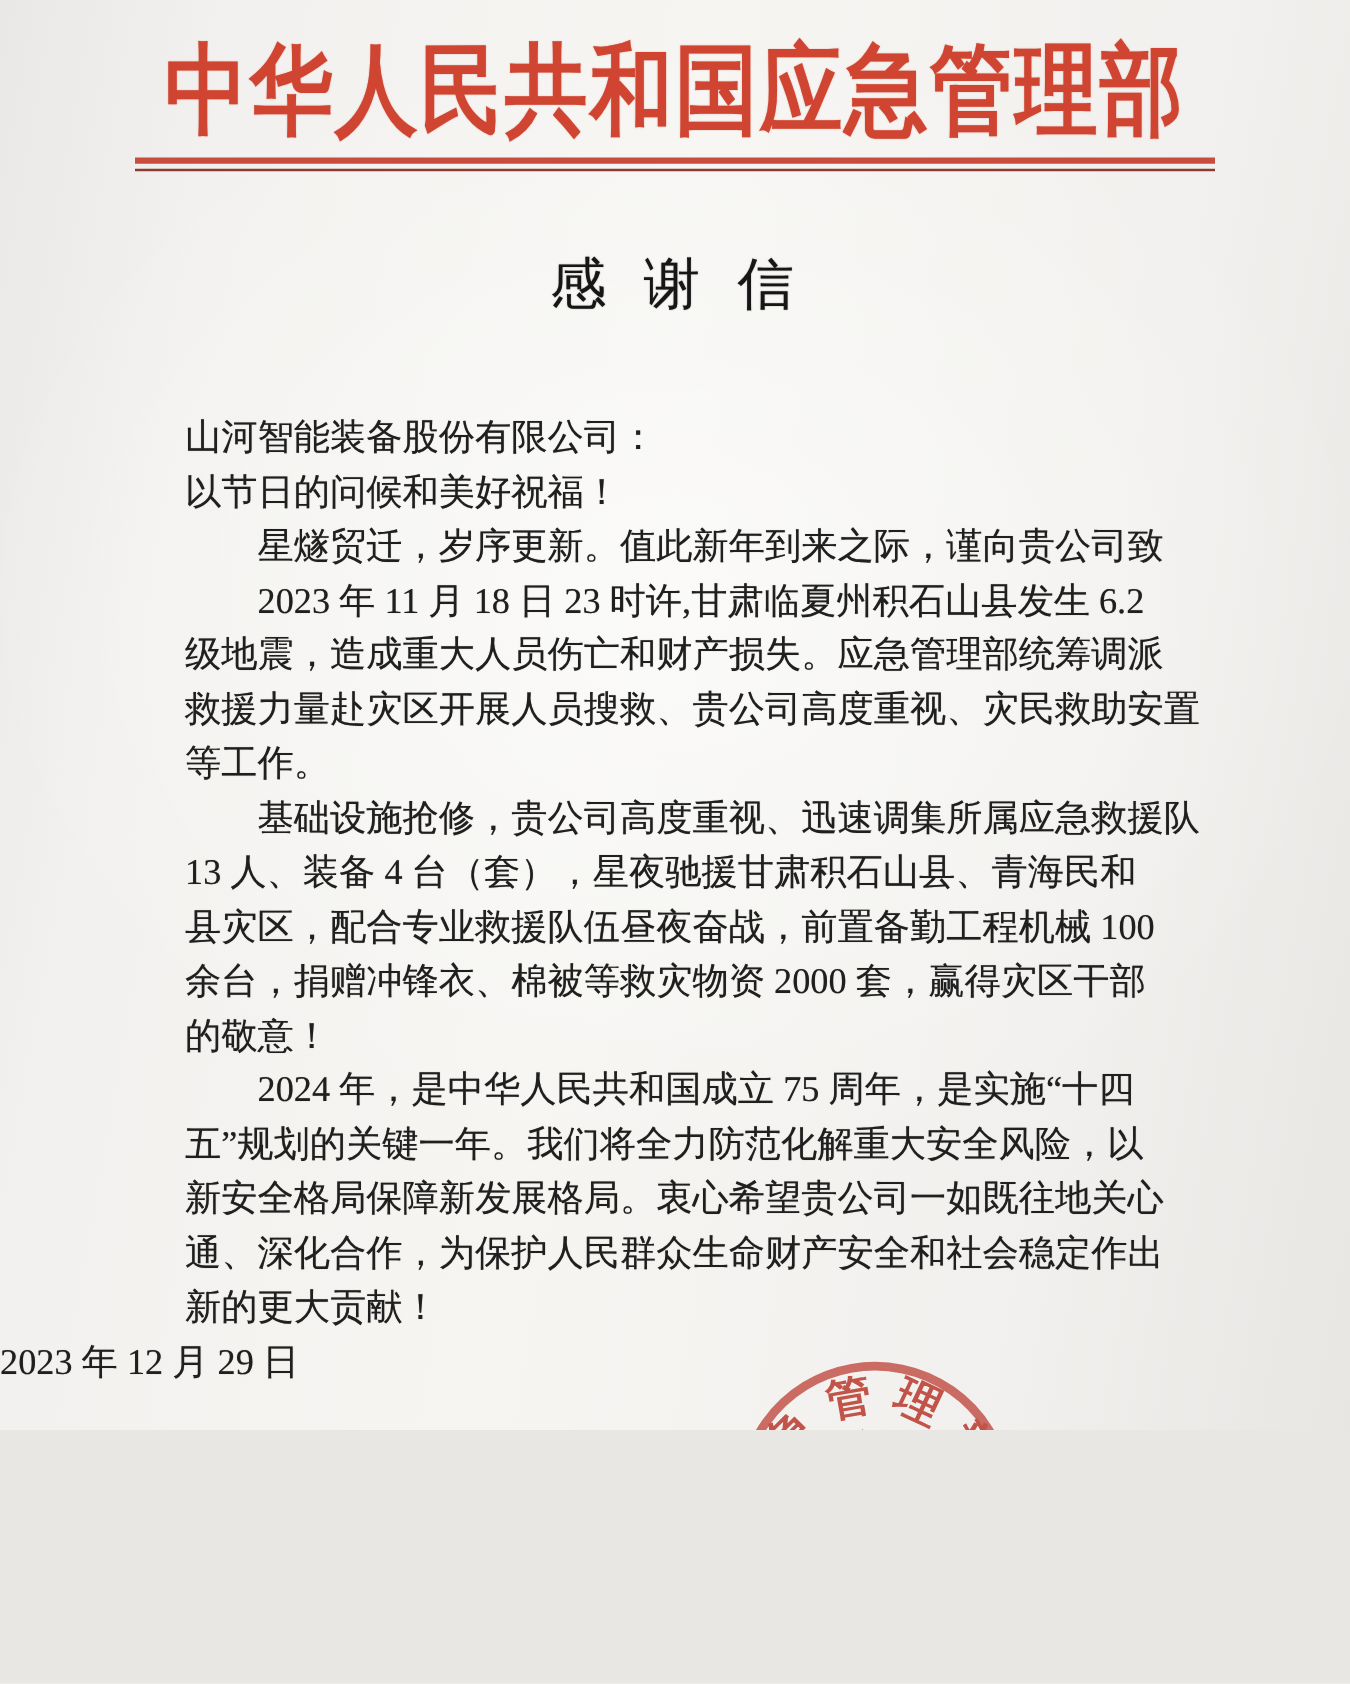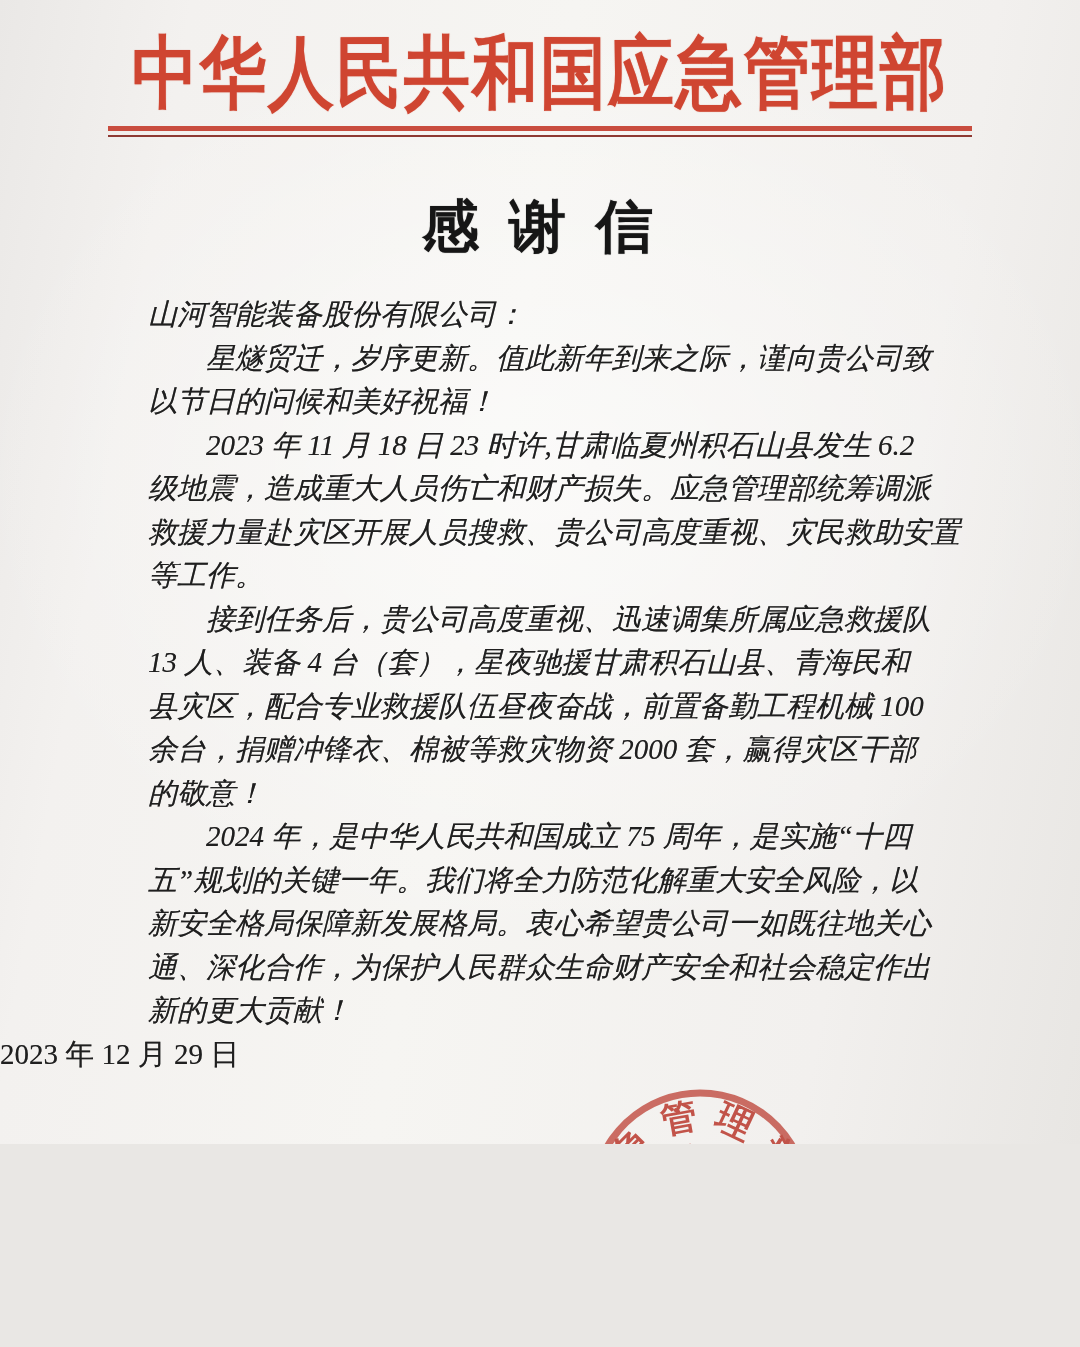--- a/index.html
+++ b/index.html
@@ -27,26 +27,26 @@
   .rule{position:relative;width:864px;margin:0 auto;}
   .rule-top{margin-top:8px;}
   .rule .thick{display:block;height:5px;background:#c94d3f;}
   .rule .thin{display:block;height:2px;background:#8e3a33;margin-top:4px;}
   .rule-bottom{position:absolute;left:98px;top:1283px;width:867px;margin:0;}
   .rule-bottom .thin{margin-top:0;height:2px;background:#8e3a33;}
   .rule-bottom .thick{margin-top:4px;height:6px;background:#c94d3f;}
   
   .letter-title{
     margin:64px 0 0;text-align:center;
-    font-size:57px;line-height:52px;font-weight:bold;color:#161616;
+    font-size:45px;line-height:52px;font-weight:normal;color:#161616;
     letter-spacing:30px;padding-left:25px;
     text-shadow:0 0 1px rgba(0,0,0,.5);
   }
   
-  .letter-body-wrap{margin:40px 150px 0 148px;font-style:italic;}
+  .letter-body-wrap{margin:76px 150px 0 148px;}
   .salutation,.line{
     font-size:29px;line-height:43.5px;white-space:nowrap;
     text-shadow:0 0 .6px rgba(20,20,20,.55);
   }
   .line.indent{text-indent:2em;}
   
   .signature{
     margin-top:36px;font-size:29px;line-height:43.5px;
     text-align:right;padding-right:163px;white-space:nowrap;
     text-shadow:0 0 .6px rgba(20,20,20,.55);
@@ -78,27 +78,27 @@
   <div class="rule rule-top">
     <span class="thick"></span>
     <span class="thin"></span>
   </div>
 
   <h2 class="letter-title">感谢信</h2>
 
   <div class="letter-body-wrap">
     <div class="salutation">山河智能装备股份有限公司：</div>
     <div id="letter-body">
+        <div class="line">以节日的问候和美好祝福！</div>
         <div class="line indent">星燧贸迁，岁序更新。值此新年到来之际，谨向贵公司致</div>
-        <div class="line">以节日的问候和美好祝福！</div>
         <div class="line indent">2023 年 11 月 18 日 23 时许,甘肃临夏州积石山县发生 6.2</div>
         <div class="line">级地震，造成重大人员伤亡和财产损失。应急管理部统筹调派</div>
         <div class="line">救援力量赴灾区开展人员搜救、贵公司高度重视、灾民救助安置</div>
         <div class="line">等工作。</div>
-        <div class="line indent">接到任务后，贵公司高度重视、迅速调集所属应急救援队</div>
+        <div class="line indent">基础设施抢修，贵公司高度重视、迅速调集所属应急救援队</div>
         <div class="line">13 人、装备 4 台（套），星夜驰援甘肃积石山县、青海民和</div>
         <div class="line">县灾区，配合专业救援队伍昼夜奋战，前置备勤工程机械 100</div>
         <div class="line">余台，捐赠冲锋衣、棉被等救灾物资 2000 套，赢得灾区干部</div>
         <div class="line">的敬意！</div>
         <div class="line indent">2024 年，是中华人民共和国成立 75 周年，是实施“十四</div>
         <div class="line">五”规划的关键一年。我们将全力防范化解重大安全风险，以</div>
         <div class="line">新安全格局保障新发展格局。衷心希望贵公司一如既往地关心</div>
         <div class="line">通、深化合作，为保护人民群众生命财产安全和社会稳定作出</div>
         <div class="line">新的更大贡献！</div>
       </div>

